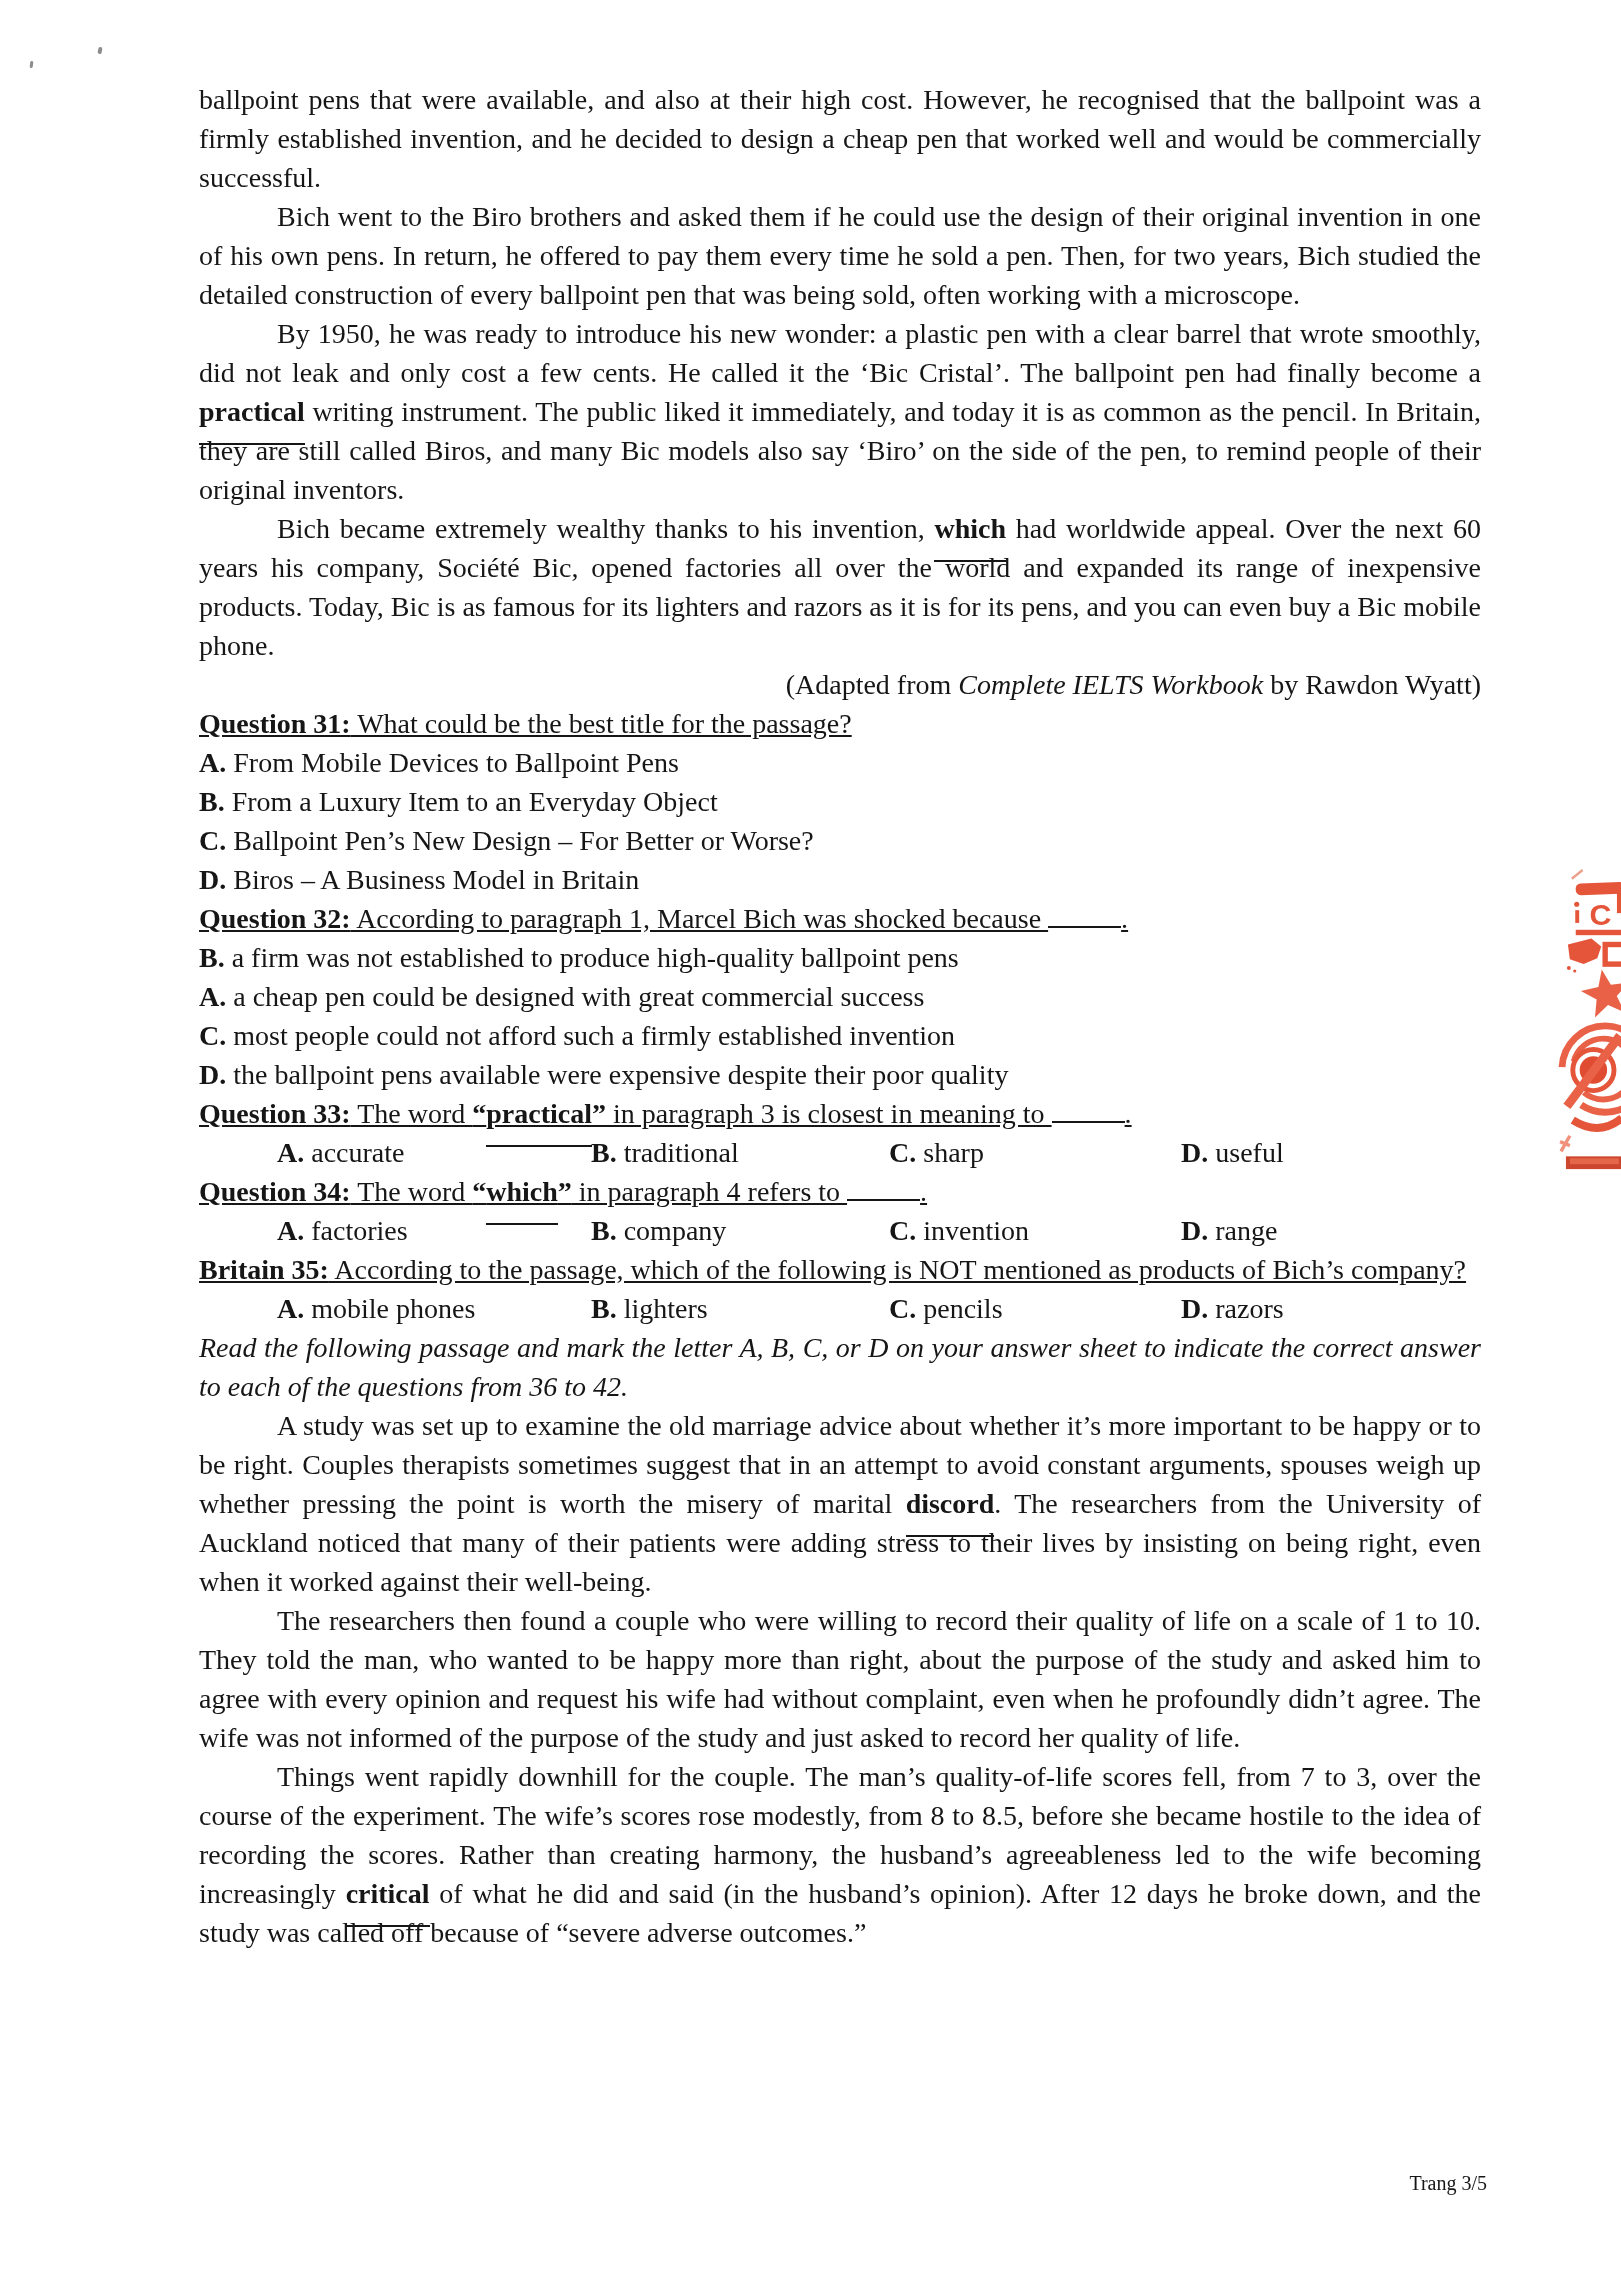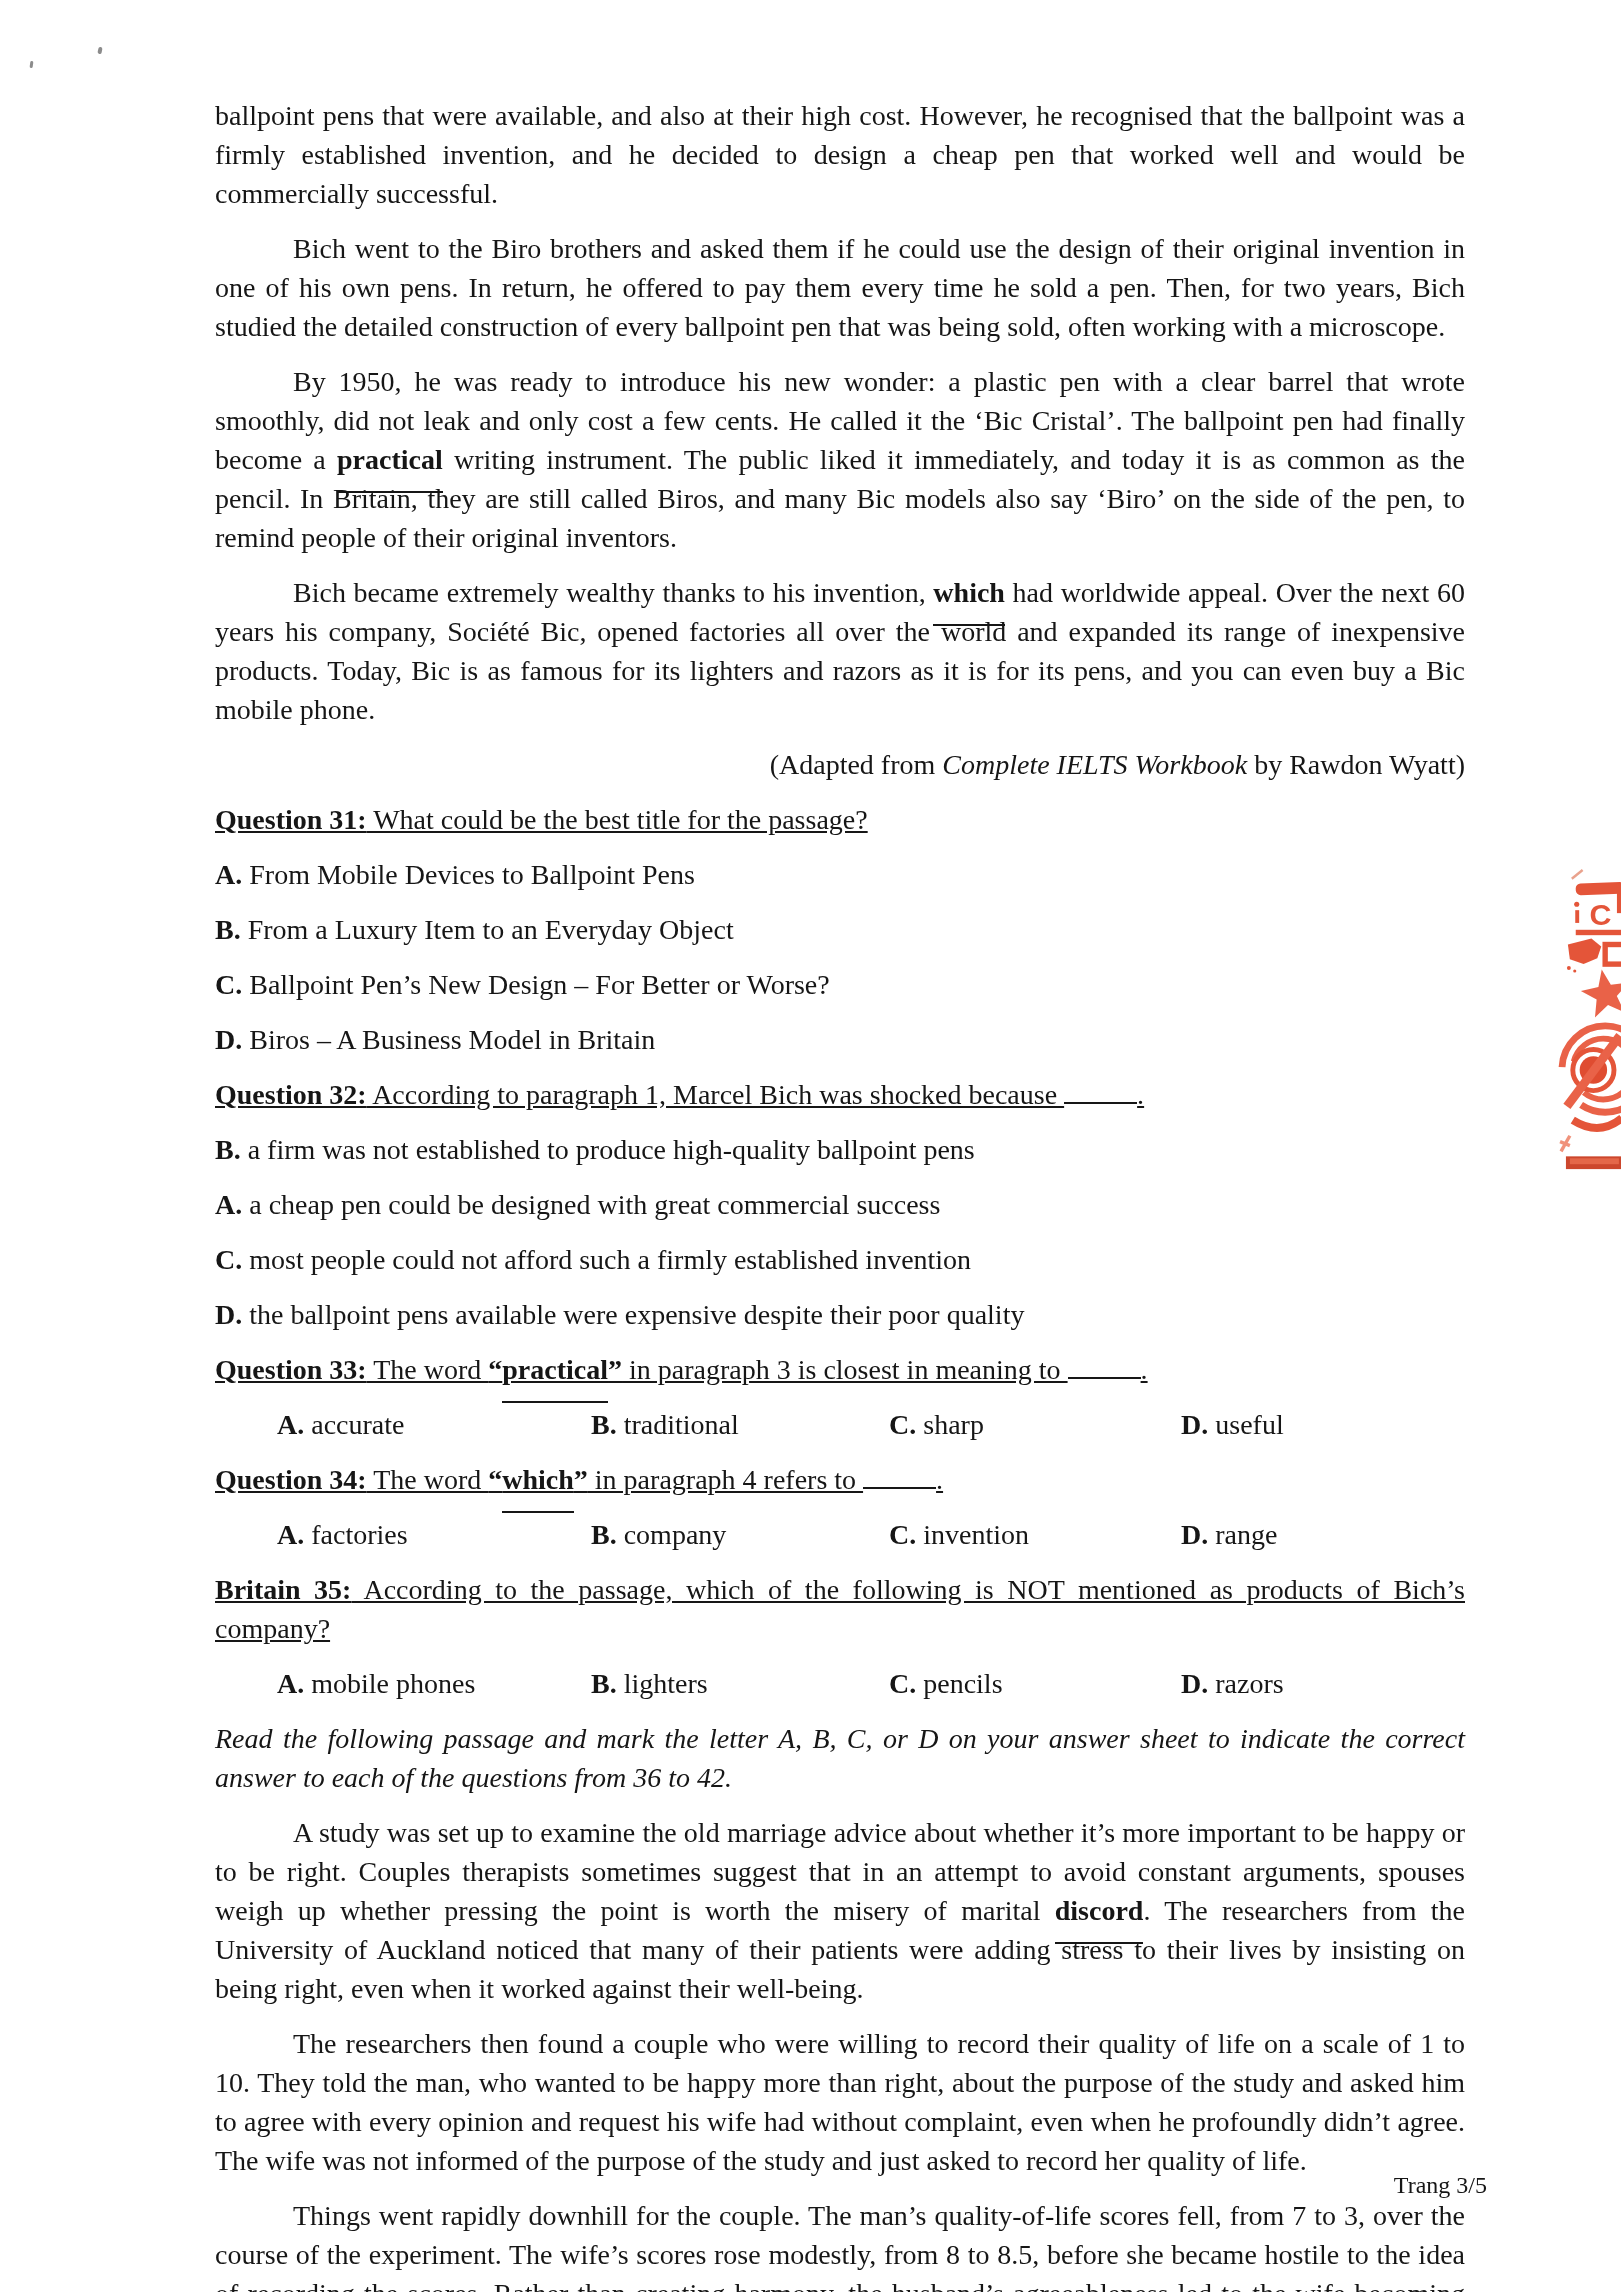--- a/index.html
+++ b/index.html
@@ -8,32 +8,32 @@
     width:1621px;height:2293px;
     background:#ffffff;
     font-family:"Liberation Serif","DejaVu Serif",serif;
     color:#161616;
     overflow:hidden;
   }
   .content{
     position:absolute;left:199px;top:80px;width:1282px;
     font-size:28px;line-height:39px;text-align:justify;
   }
-  .content p{margin:16px;padding:0;}
+  .content p{margin:0;padding:0;}
   .indent{text-indent:78px;}
   .attrib{text-align:right;}
   .question{text-align:justify;text-decoration:underline;}
   .option{padding-left:78px;text-align:left;}
   .optrow{display:grid;grid-template-columns:314px 298px 292px 1fr;padding-left:78px;text-align:left;}
   .instruction{font-weight:normal;font-style:italic;}
   .b{font-weight:bold;}
   .i{font-style:italic;}
   .u{border-bottom:2.9px solid #161616;padding-bottom:16px;}
   .blank{display:inline-block;width:73px;height:0.85em;border-bottom:2.9px solid #161616;vertical-align:baseline;}
-  .page-num{position:absolute;top:2172px;right:134px;font-size:24px;}
+  .page-num{position:absolute;top:2172px;right:134px;font-size:20px;}
   .speck{position:absolute;background:#6f6f6f;opacity:.8;border-radius:2px;}
   .speck1{left:98px;top:47px;width:3.9px;height:6.9px;transform:rotate(12deg);}
   .speck2{left:30px;top:61px;width:2.9px;height:6.9px;transform:rotate(8deg);}
   .stamp{position:absolute;left:1554px;top:868px;width:68px;height:306px;opacity:.93;}
 </style>
 </head>
 <body>
 
 <div class="page">
 

